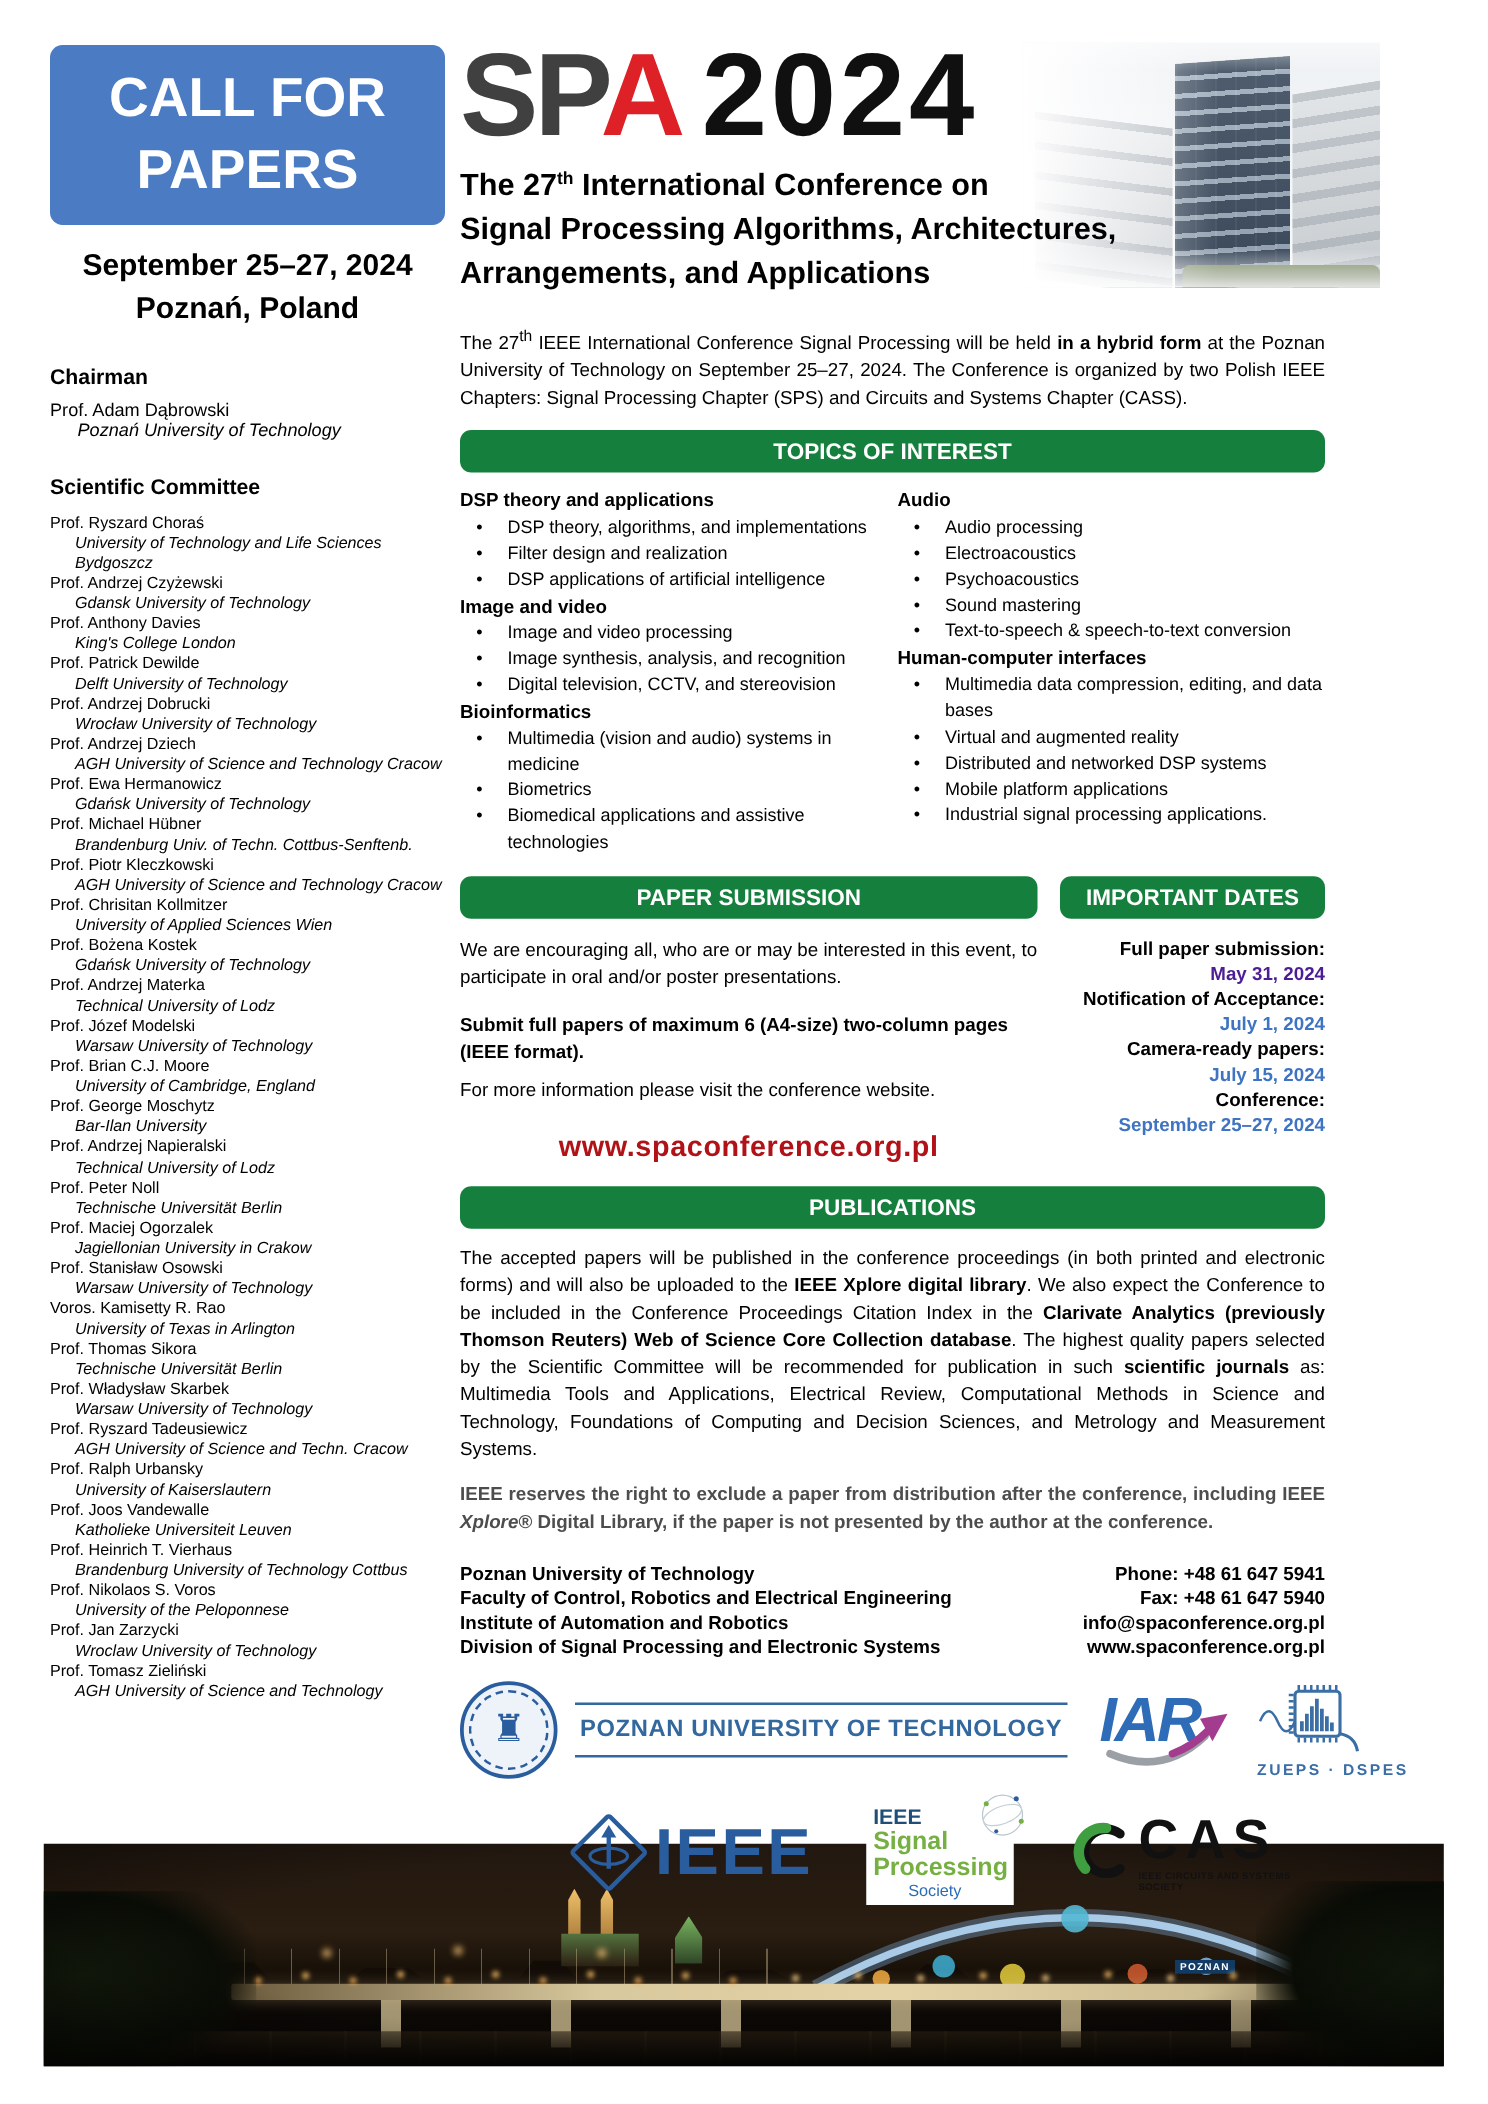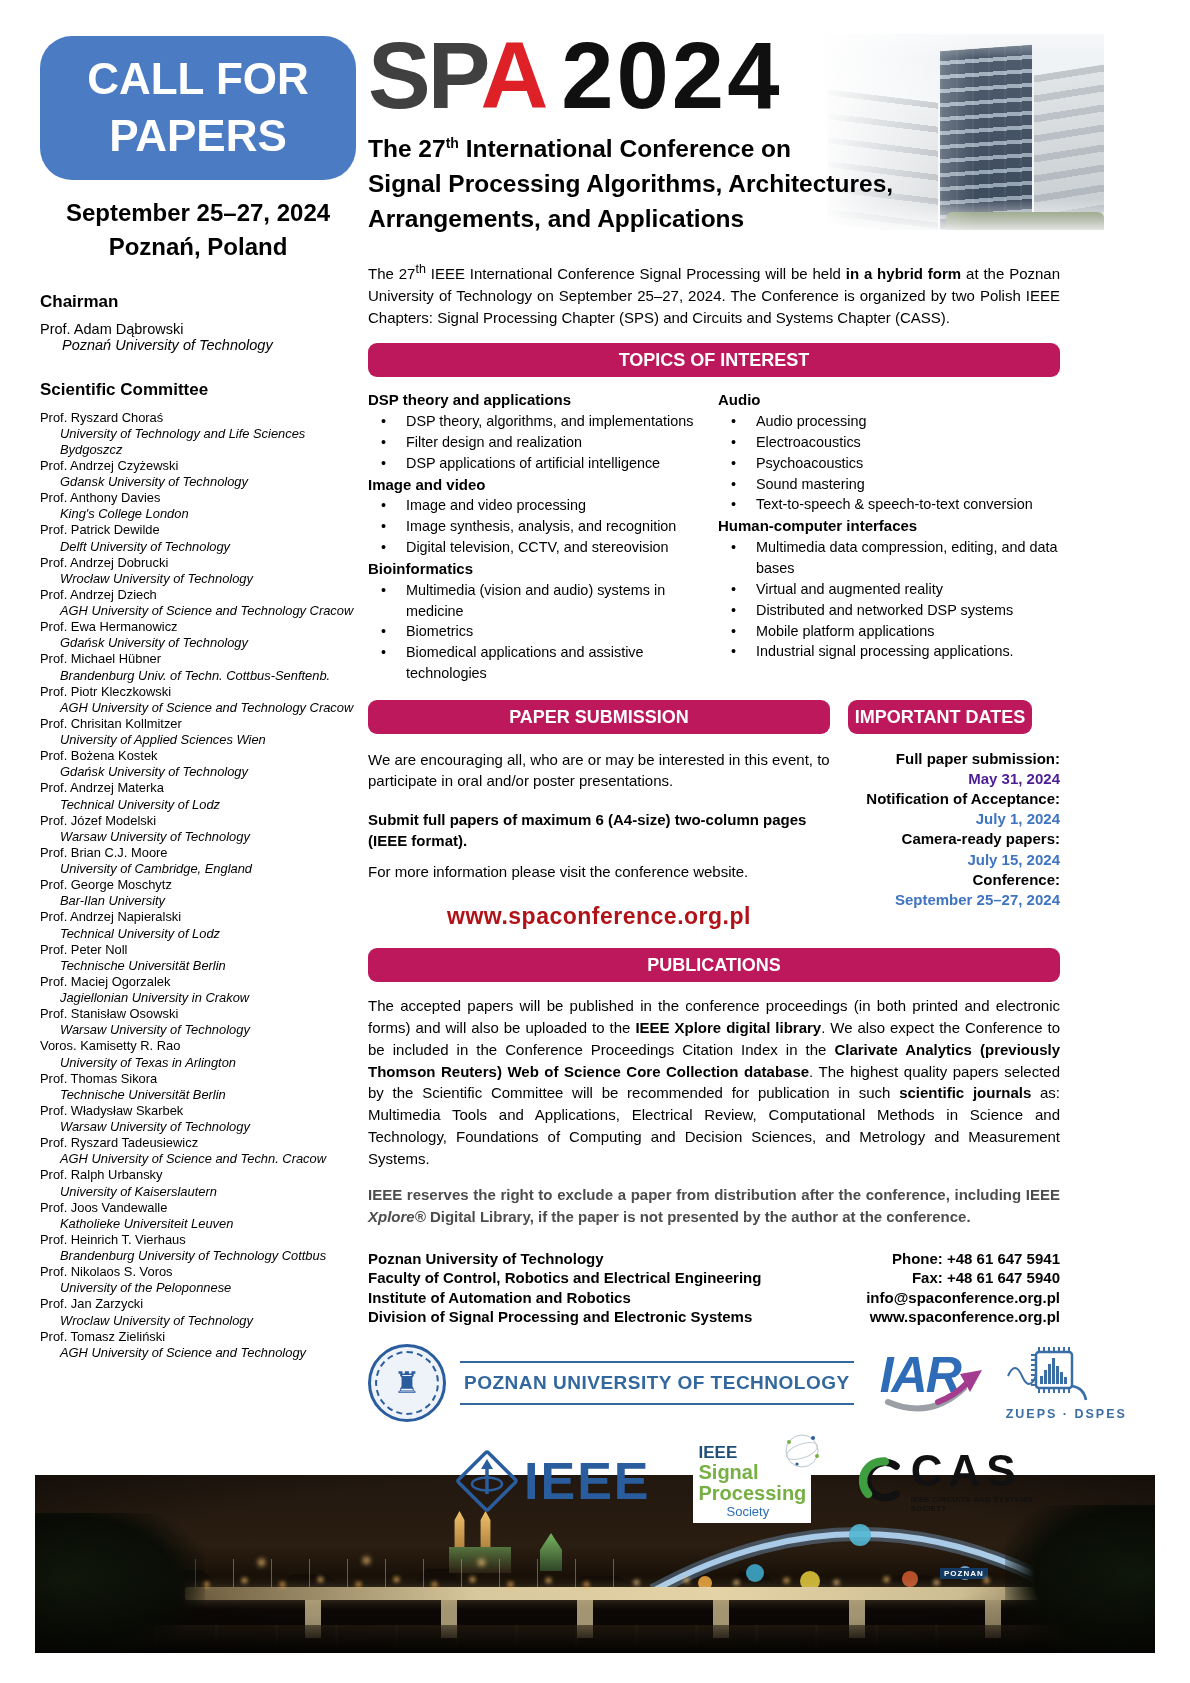--- a/index.html
+++ b/index.html
@@ -2,21 +2,21 @@
 <html><head>
 <meta charset="utf-8">
 <style>
   * { margin:0; padding:0; box-sizing:border-box; }
   html,body { width:1190px; height:1683px; }
   body { position:relative; background:#fff; color:#000; overflow:hidden;
          font-family:"Liberation Sans","DejaVu Sans",sans-serif; }
 
   
   .leftcol { position:absolute; left:40px; top:36px; width:316px; }
-  .cfp { background:#4a7bc3; color:#fff; border-radius:32px; text-align:center;
+  .cfp { background:#4a7bc3; color:#fff; border-radius:10px; text-align:center;
          font-weight:bold; font-size:44px; line-height:1.3; padding:14px 0 16px; }
   .dates-loc { text-align:center; font-weight:bold; font-size:24px; line-height:1.42; margin-top:16px; }
   .sec-h { font-weight:bold; font-size:17px; margin-top:27px; }
   .chair-name { font-size:14.5px; margin-top:9px; }
   .chair-aff { font-size:14.5px; font-style:italic; margin-left:22px; }
   .committee { margin-top:10px; font-size:12.9px; line-height:1.25; }
   .cm-n { display:block; }
   .cm-a { display:block; font-style:italic; margin-left:20px; }
 
   
@@ -44,34 +44,34 @@
 
   
   .maincol { position:absolute; left:368px; top:30px; width:692px; z-index:2; }
   .spa-logo { font-weight:bold; font-size:94px; line-height:0.98; letter-spacing:-3px; white-space:nowrap; }
   .spa-sp { color:#404040; } .spa-a { color:#dd2127; }
   .spa-y { color:#101010; margin-left:16px; letter-spacing:3px; }
   .conf-title { margin-top:10px; font-weight:bold; font-size:24.5px; line-height:1.42; }
   .conf-title sup { font-size:14px; }
   .intro { margin-top:24px; font-size:15px; line-height:1.44; text-align:justify; }
 
-  .banner { background:#be185d; color:#fff; font-weight:bold; font-size:18px;
+  .banner { background:#15803d; color:#fff; font-weight:bold; font-size:18px;
             text-align:center; border-radius:9px; height:34px; line-height:34px; }
   .banner-topics { margin-top:15px; }
 
   .topics-wrap { display:flex; margin-top:12px; }
   .tcol-l { width:350px; } .tcol-r { width:342px; }
   .tg-h { font-weight:bold; font-size:15px; line-height:1.45; }
   .tg ul { list-style:none; }
   .tg li { font-size:14.4px; line-height:1.45; padding-left:38px; position:relative; }
   .tg li::before { content:"•"; position:absolute; left:13px; }
 
   .banner-row { display:flex; margin-top:16px; }
   .banner-sub { width:462px; }
-  .banner-dates { width:184px; margin-left:18px; }
+  .banner-dates { width:212px; margin-left:18px; }
   .sub-dates-row { display:flex; margin-top:15px; }
   .sub-col { width:462px; font-size:15px; line-height:1.42; }
   .sub-p2 { font-weight:bold; margin-top:17px; }
   .sub-p3 { margin-top:10px; }
   .website { display:block; color:#b01218; font-weight:bold; font-size:23px; text-align:center;
              margin-top:17px; letter-spacing:.5px; text-decoration:none; }
   .dates-col { width:212px; margin-left:18px; text-align:right; font-weight:bold;
                font-size:15px; line-height:1.34; }
   .d-red { color:#4c1d95; } .d-blue { color:#3f74c2; }
 

